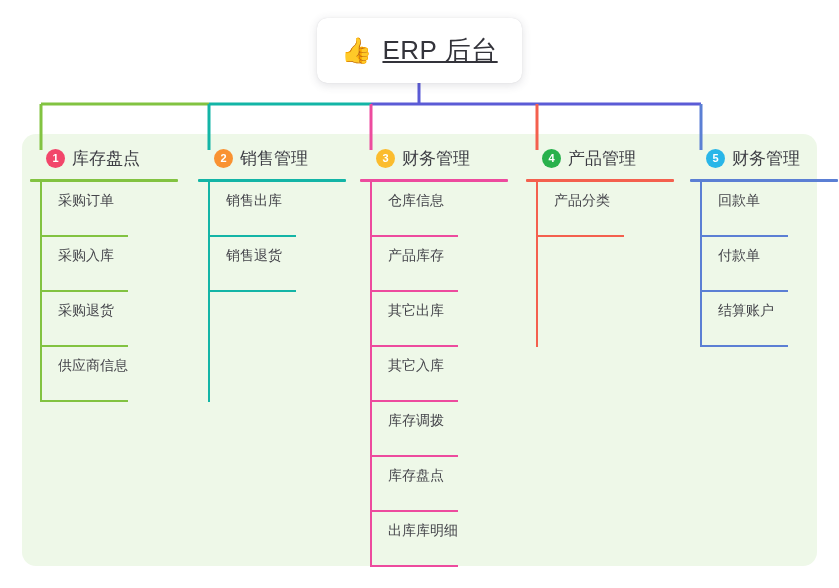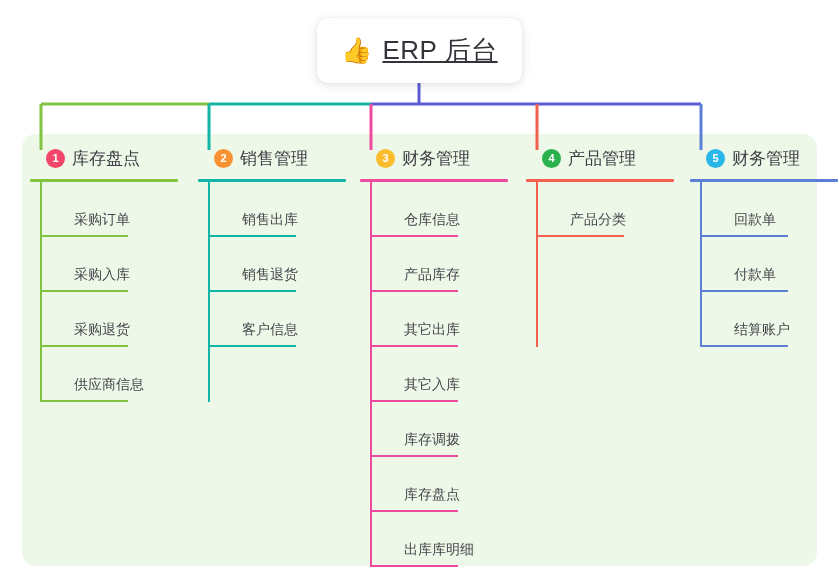--- a/index.html
+++ b/index.html
@@ -108,25 +108,24 @@
     width: 2px;
     top: 36px;
   }
   .leaf {
     position: relative;
     height: 55px;
   }
   .leaf-label {
     position: absolute;
     left: 28px;
-    top: 29px;
+    top: 10px;
     font-size: 14px;
     color: #45454b;
     white-space: nowrap;
-    margin-left: 16px;
   }
   .leaf-rule {
     position: absolute;
     left: 10px;
     bottom: 0;
     height: 2px;
     width: 88px;
   }
 </style>
 </head>
@@ -188,24 +187,20 @@
       <div class="trunk" style="background: rgb(19, 181, 166); height: 220px;"></div>
       <div>
         <div class="leaf">
           <span class="leaf-label">销售出库</span>
           <div class="leaf-rule" style="background: rgb(19, 181, 166);"></div>
         </div>
         <div class="leaf">
           <span class="leaf-label">销售退货</span>
           <div class="leaf-rule" style="background: rgb(19, 181, 166);"></div>
         </div>
-        <div class="leaf">
-          <span class="leaf-label">客户信息</span>
-          <div class="leaf-rule" style="background: rgb(19, 181, 166);"></div>
-        </div>
       </div>
     </div>
     <div class="column" style="left: 360px; top: 146px;">
       <div class="col-head">
         <span class="badge" style="background: rgb(251, 188, 46);">3</span>
         <span class="col-title">财务管理</span>
       </div>
       <div class="head-rule" style="background: rgb(237, 75, 158);"></div>
       <div class="trunk" style="background: rgb(237, 75, 158); height: 385px;"></div>
       <div>

